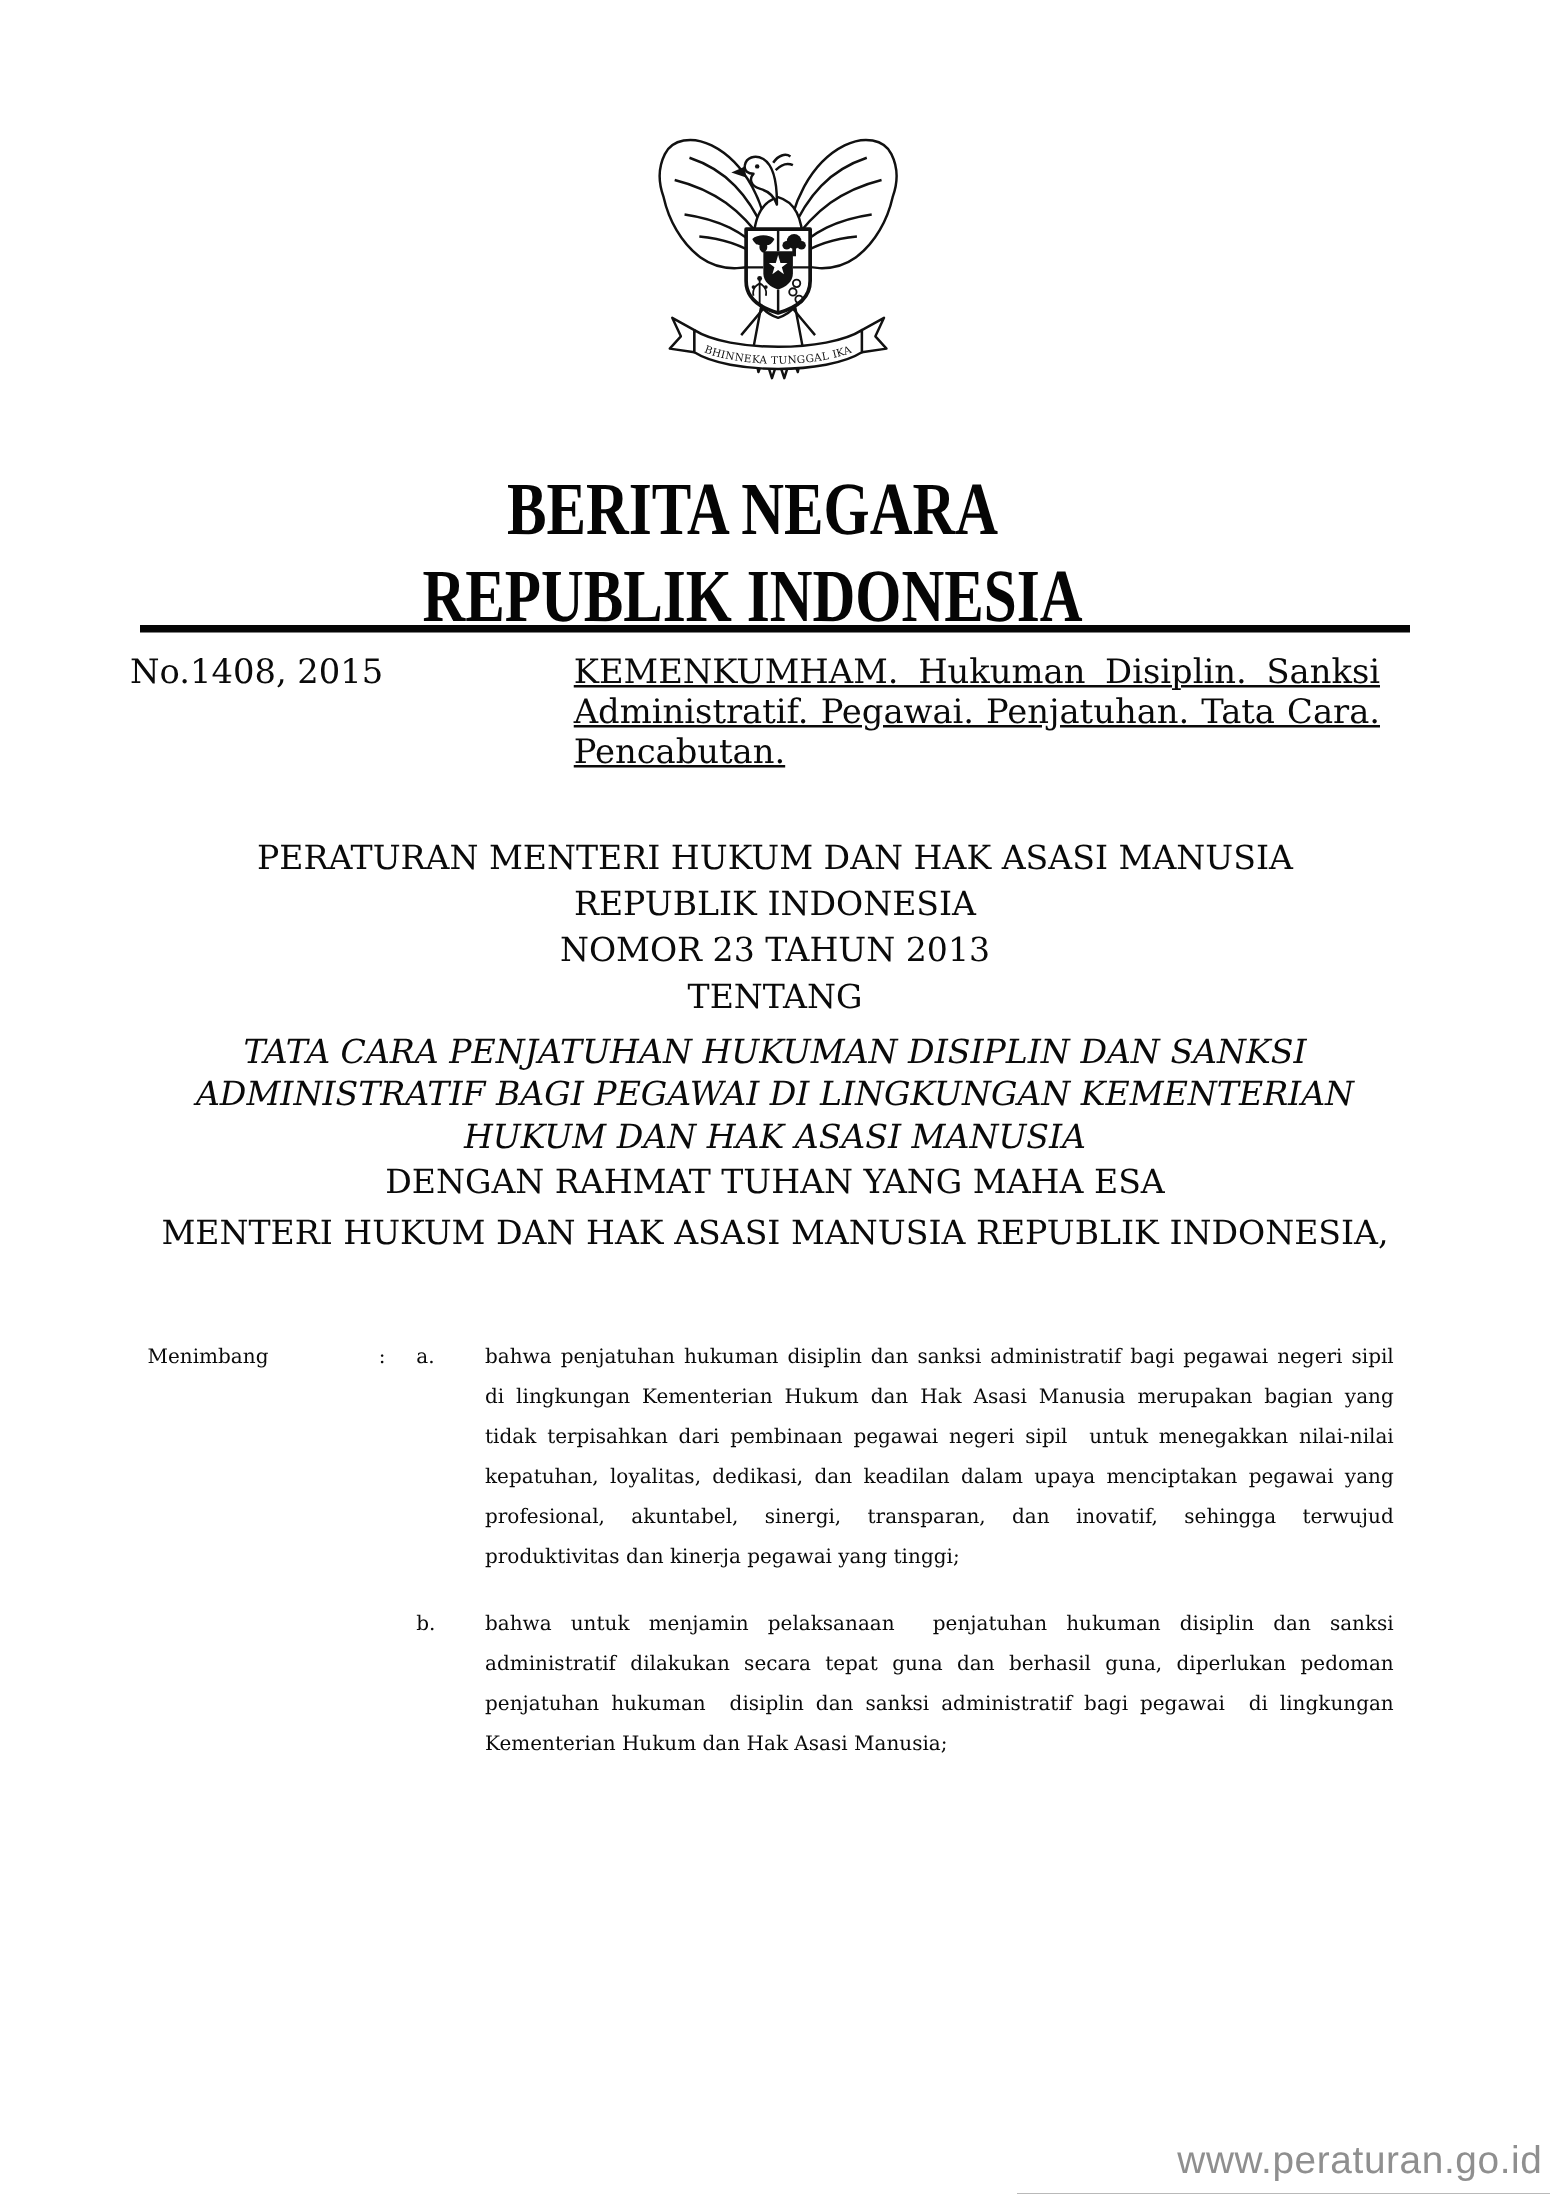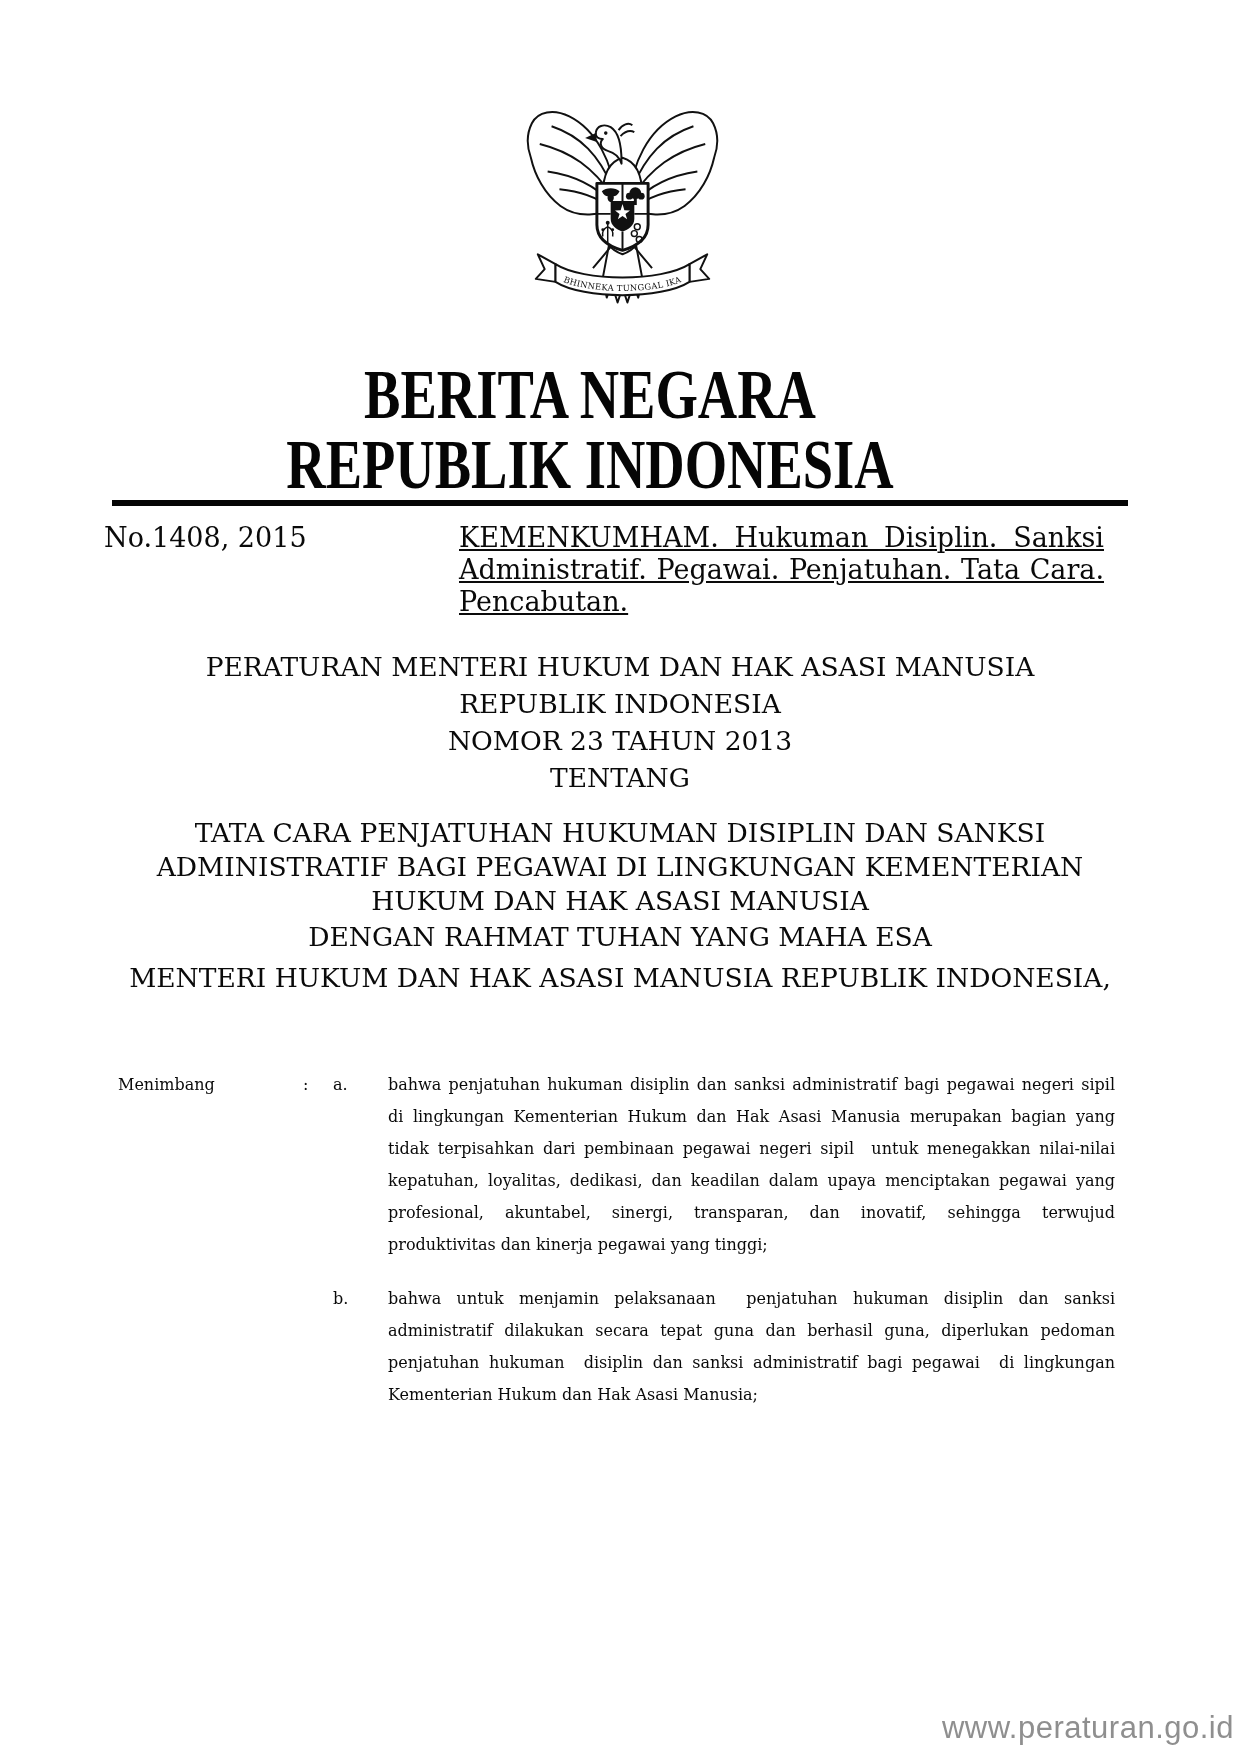--- a/index.html
+++ b/index.html
@@ -9,32 +9,32 @@
     margin:0 auto;
     background:#ffffff;
     overflow:hidden;
     font-family:"DejaVu Serif", serif;
     color:#0a0a0a;
   }
   
   .emblem{position:absolute;left:524px;top:100px;width:197px;height:213px;}
   .emblem svg{display:block;width:100%;height:100%;}
   
-  .masthead{position:absolute;top:360px;left:0;width:1180px;margin:0;text-align:center;
-    font-family:"Liberation Serif", serif;font-weight:bold;font-size:69px;line-height:70px;color:#050505;}
+  .masthead{position:absolute;top:360px;left:0;width:1180px;margin:12px;text-align:center;
+    font-family:"Liberation Serif", serif;font-weight:bold;font-size:60px;line-height:70px;color:#050505;}
   .mh-line{display:block;transform:scaleX(0.79);transform-origin:50% 50%;white-space:nowrap;}
   .rule{position:absolute;top:500px;left:112px;width:1016px;height:6px;background:#050505;}
   
   .gazette-row{position:absolute;top:522px;left:104px;width:1000px;display:flex;font-size:27px;line-height:32px;}
   .gazette-number{flex:0 0 355px;white-space:nowrap;}
   .gazette-abstract{flex:0 0 645px;text-align:justify;text-justify:inter-word;text-decoration:underline;}
   
-  .reg-heading{position:absolute;top:648px;left:112px;width:1016px;text-align:center;font-size:26.5px;}
+  .reg-heading{position:absolute;top:668px;left:112px;width:1016px;text-align:center;font-size:26.5px;}
   .rh-line{line-height:37px;}
-  .rh-subject{margin-top:20px;}
+  .rh-subject{margin-top:9px;font-style:italic;}
   .rh-subject .rh-line{line-height:34px;}
   .rh-invocation{}
   .rh-official{margin-top:4px;}
   
   .considerations{position:absolute;top:1069px;left:118px;width:997px;font-size:16px;line-height:32px;}
   .cons-row{display:grid;grid-template-columns:185px 30px 55px 1fr;}
   .cons-row.second{margin-top:22px;}
   .cons-label,.cons-colon,.cons-marker{text-align:left;}
   .cons-text{text-align:justify;text-justify:inter-word;white-space:pre-wrap;}
   

